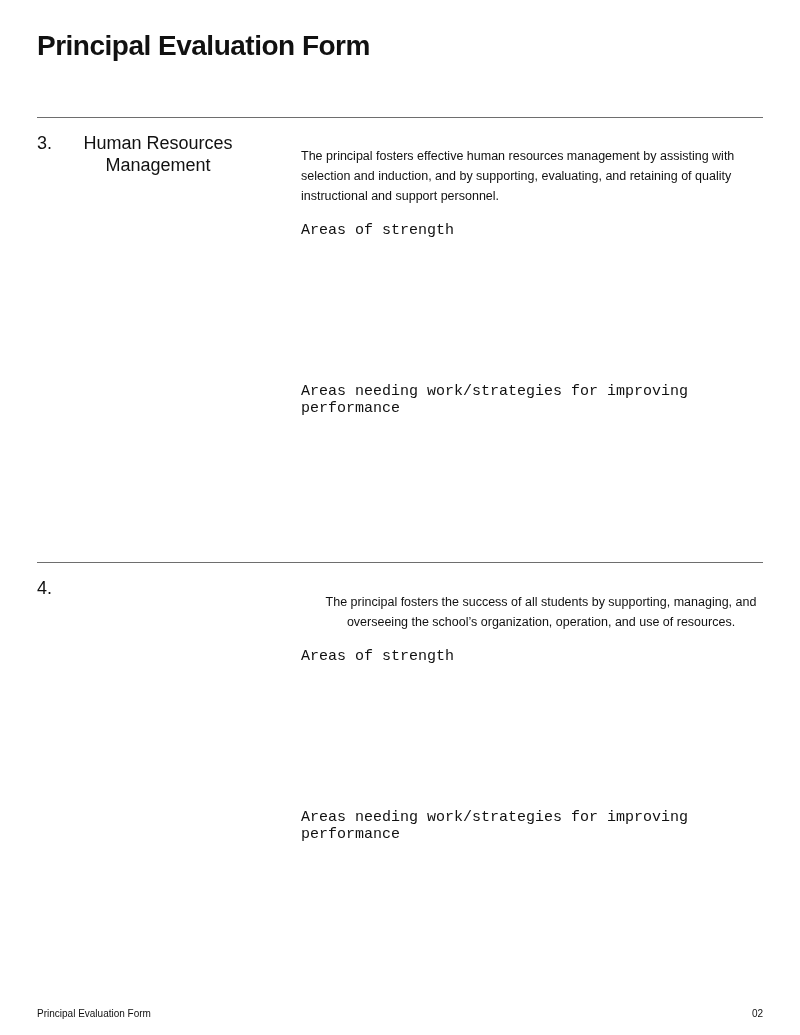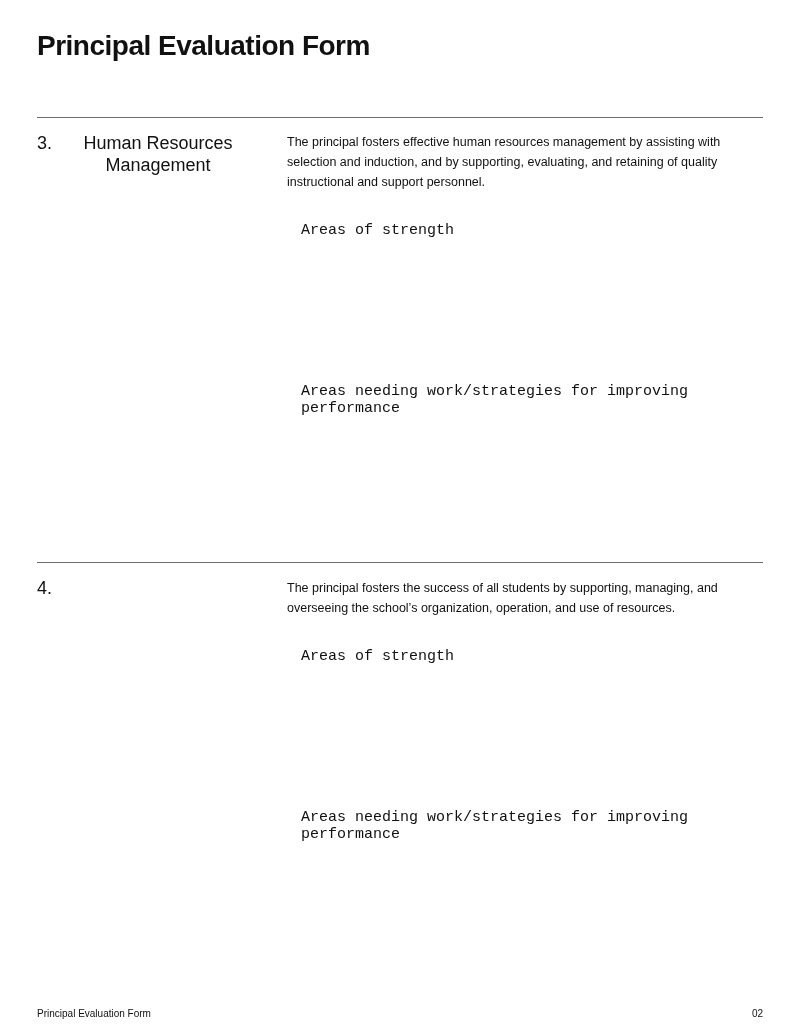--- a/index.html
+++ b/index.html
@@ -5,21 +5,21 @@
   html, body { margin:0; padding:0; background:#ffffff; }
   body { width:800px; height:1035px; position:relative; overflow:hidden;
          font-family:"Liberation Sans", sans-serif; color:#111; }
   .title { position:absolute; left:37px; top:30px; font-size:28px; font-weight:bold;
            letter-spacing:-0.5px; margin:0; }
   .rule { position:absolute; left:37px; width:726px; height:1px; background:#6e6e6e; }
   .sec-title { position:absolute; left:37px; width:220px; font-size:18px; line-height:22px;
                display:flex; margin:0; font-weight:normal; }
   .sec-num { width:22px; flex:none; }
   .sec-name { flex:1;text-align:center; }
-  .sec-desc { position:absolute; left:285px; width:480px; font-size:12.5px; line-height:20px; margin:2px; }
+  .sec-desc { position:absolute; left:285px; width:480px; font-size:12.5px; line-height:20px; margin:16px; }
   .sub { position:absolute; left:289px; font-size:15px; margin:12px; font-weight:normal;font-family:Liberation Mono, monospace; }
   .footer-l { position:absolute; left:37px; top:1008px; font-size:10px; }
   .footer-r { position:absolute; right:37px; top:1008px; font-size:10px;padding-left:34px; }
 </style>
 </head>
 <body>
 
 <h1 class="title">Principal Evaluation Form</h1>
 
 <div class="rule" style="top:117px;"></div>
@@ -28,18 +28,18 @@
   <span class="sec-name">Human Resources Management</span>
 </h2>
 <p class="sec-desc" style="top:130px;">The principal fosters effective human resources management by assisting with selection and induction, and by supporting, evaluating, and retaining of quality instructional and support personnel.</p>
 <h3 class="sub" style="top:210px;">Areas of strength</h3>
 <h3 class="sub" style="top:371px;">Areas needing work/strategies for improving performance</h3>
 
 <div class="rule" style="top:562px;"></div>
 <h2 class="sec-title" style="top:577px;">
   <span class="sec-num">4.</span>
 </h2>
-<p class="sec-desc" style="top:576px;">The principal fosters the success of all students by supporting, managing, and overseeing the school’s organization, operation, and use of resources.</p>
+<p class="sec-desc" style="top:576px;text-align:center;">The principal fosters the success of all students by supporting, managing, and overseeing the school’s organization, operation, and use of resources.</p>
 <h3 class="sub" style="top:636px;">Areas of strength</h3>
 <h3 class="sub" style="top:797px;">Areas needing work/strategies for improving performance</h3>
 
 <div class="footer-l">Principal Evaluation Form</div>
 <div class="footer-r">02</div>
 
 </body></html>

